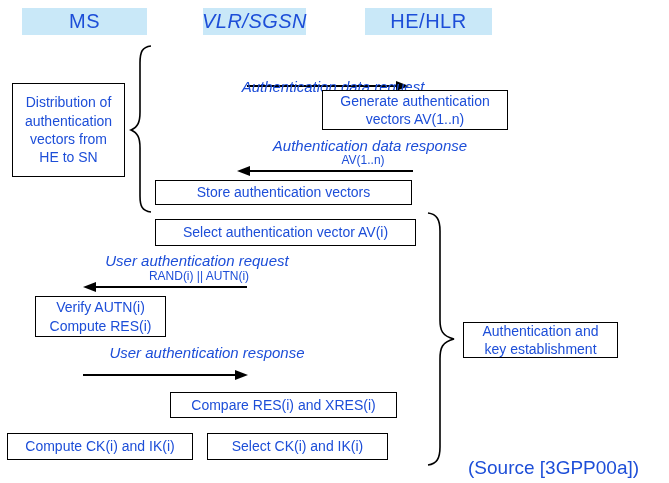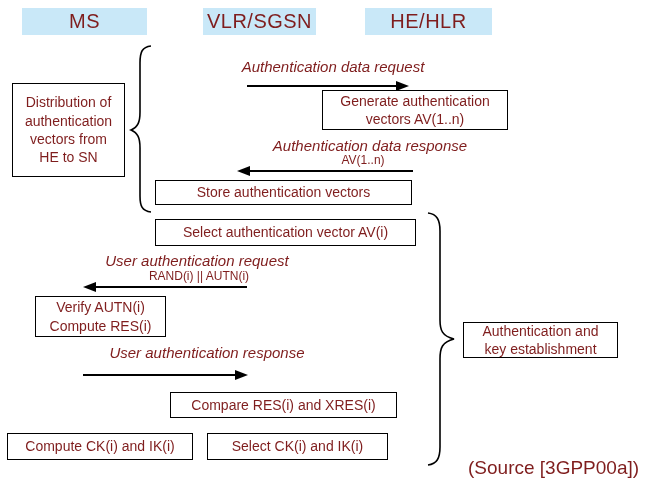--- a/index.html
+++ b/index.html
@@ -2,21 +2,21 @@
 <html><head>
 <meta charset="utf-8">
 <style>
   html, body { margin: 0; padding: 0; background: #ffffff; }
   #canvas {
     position: relative;
     width: 669px;
     height: 483px;
     background: #ffffff;
     font-family: "Liberation Sans", sans-serif;
-    color: #7f1d1d;
+    color: #1d4ed8;
     overflow: hidden;
   }
   .actor {
     position: absolute;
     top: 8px;
     height: 27px;
     background: #c9e8f8;
     display: flex;
     align-items: center;
     justify-content: center;
@@ -63,21 +63,21 @@
   }
 </style>
 </head>
 <body>
 
 <div id="canvas">
 
   <div class="actor" style="left:22px; width:125px;">
     <span>MS</span>
   </div>
-  <div class="actor" style="left:203px; width:113px;">
+  <div class="actor" style="left:203px; width:103px;font-style:italic;">
     <span>VLR/SGSN</span>
   </div>
   <div class="actor" style="left:365px; width:127px;">
     <span>HE/HLR</span>
   </div>
 
   <svg id="overlay" width="669" height="483" viewBox="0 0 669 483">
 
     <g>
       <line x1="247" y1="86" x2="399" y2="86" stroke="#000" stroke-width="1.8"></line>
@@ -109,21 +109,21 @@
     <div>authentication</div>
     <div>vectors from</div>
     <div>HE to SN</div>
   </div>
 
   <div class="box" style="left:463px; top:322px; width:155px; height:36px;">
     <div>Authentication and</div>
     <div>key establishment</div>
   </div>
 
-  <div class="msg-label" style="left:233px; top:58px; width:200px;">Authentication data request</div>
+  <div class="msg-label" style="left:233px; top:78px; width:200px;">Authentication data request</div>
 
   <div class="box" style="left:322px; top:90px; width:186px; height:40px;">
     <div>Generate authentication</div>
     <div>vectors AV(1..n)</div>
   </div>
 
   <div class="msg-label" style="left:253px; top:137px; width:234px;">Authentication data response</div>
   <div class="msg-param" style="left:303px; top:153px; width:120px;">AV(1..n)</div>
 
   <div class="box" style="left:155px; top:180px; width:257px; height:25px;">

